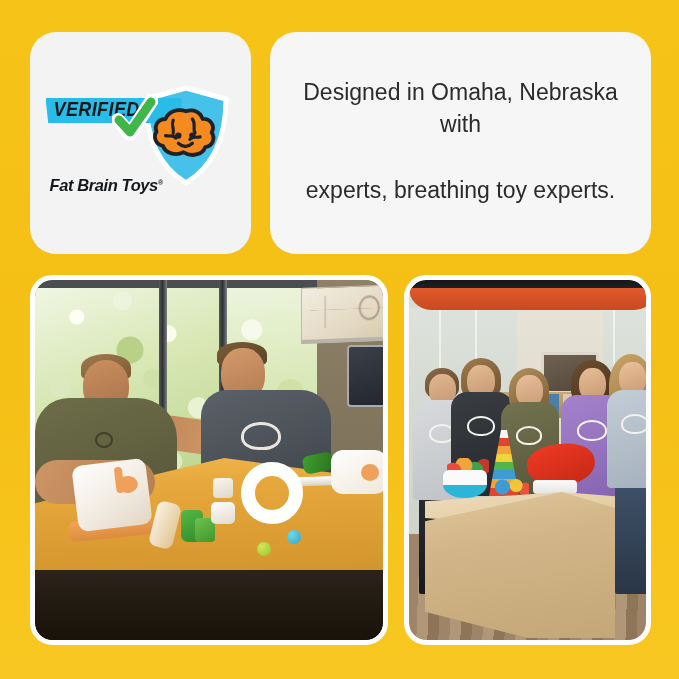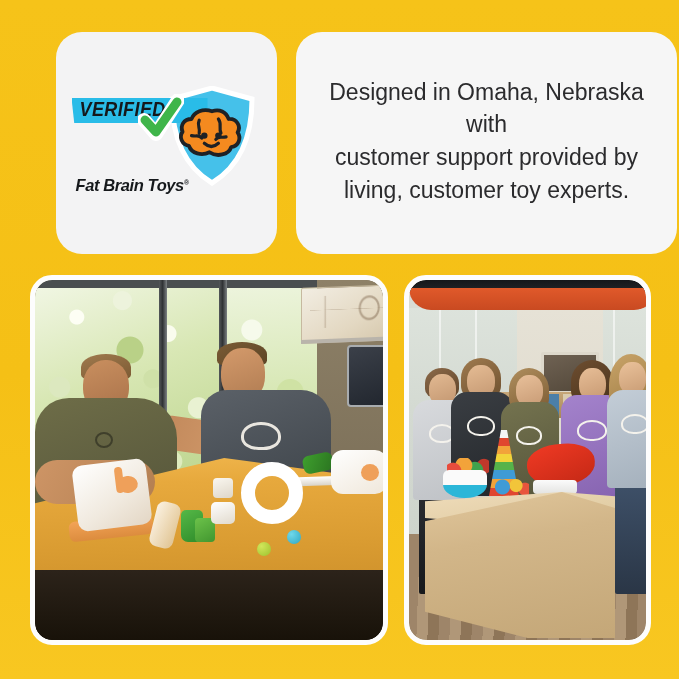--- a/index.html
+++ b/index.html
@@ -27,21 +27,20 @@
 
   
   .top-row {
     position: absolute;
     left: 30px;
     top: 32px;
     width: 621px;
     height: 222px;
     display: flex;
     gap: 19px;
-    margin-left: 26px;
   }
 
   .card {
     background: #F4F4F4;
     border-radius: 26px;
     position: relative;
     overflow: hidden;
   }
 
   .badge-card {
@@ -582,22 +581,22 @@
 
         <div class="brandline">
           <span>Fat Brain Toys</span><sup>®</sup>
         </div>
       </div>
     </div>
 
     <div class="card text-card">
       <div class="subtext">
         <span>Designed in Omaha, Nebraska with</span><br>
-        <span>customer support provided by</span><br>
-        <span>living, customer toy experts.</span>
+        <br>
+        <span>experts, breathing toy experts.</span>
       </div>
     </div>
   </div>
 
   <div class="photo-row">
 
     <div class="photo-frame left">
       <div class="photo">
         <div class="pL-bg"></div>
         <div class="pL-window"></div>

